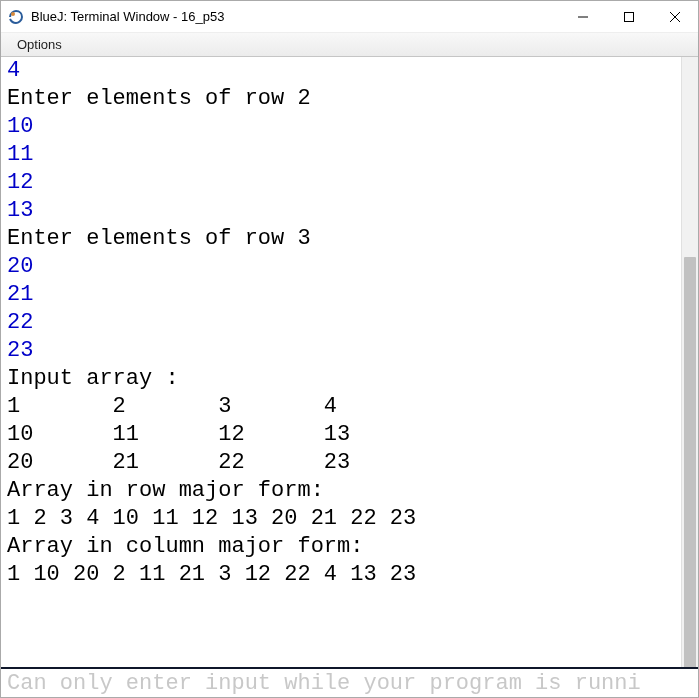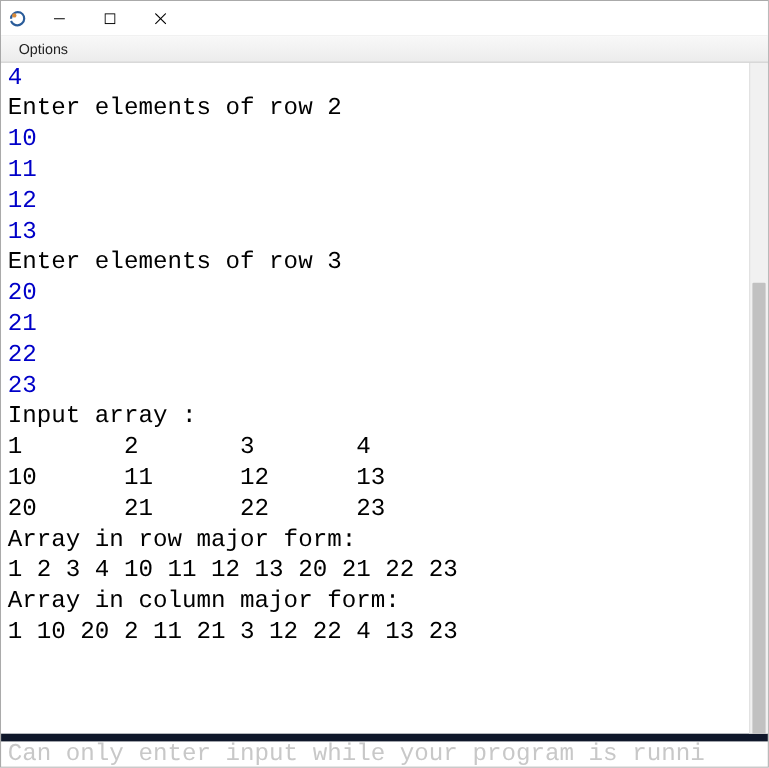--- a/index.html
+++ b/index.html
@@ -96,21 +96,21 @@
     .scroll-thumb {
       position: absolute;
       left: 2px; right: 2px;
       top: 200px;
       height: 430px;
       background: #c1c1c1;
       border-radius: 1px;
     }
     .statusbar {
       height: 30px;
-      border-top: 7px solid #0f172a;
+      border-top: 2px solid #0f172a;
       font-family: Consolas, "Courier New", monospace;
       font-size: 22px;
       color: #c8c8c8;
       padding-left: 6px;
       white-space: nowrap;
       overflow: hidden;
       display: flex;
       align-items: center;
     }
   </style>
@@ -118,20 +118,21 @@
 <body>
 
 <div class="window">
   <div class="titlebar">
     <span class="app-icon">
       <svg width="16" height="16" viewBox="0 0 16 16">
         <path d="M2 8 C2 4 6 2 8 2 C12 2 14 5 14 8 C14 12 10 14 8 14 C5 14 3 12 2 10" fill="none" stroke="#2a5c9a" stroke-width="2"></path>
         <circle cx="5" cy="5" r="2" fill="#d88a3a"></circle>
       </svg>
     </span>
+    <span class="title-text">BlueJ: Terminal Window - 16_p53</span>
     <div class="win-controls">
       <div class="win-btn">
         <svg width="10" height="10">
             <line x1="0" y1="5" x2="10" y2="5" stroke="#000" stroke-width="1"></line>
           </svg>
       </div>
       <div class="win-btn">
         <svg width="10" height="10">
             <rect x="0.5" y="0.5" width="9" height="9" fill="none" stroke="#000" stroke-width="1"></rect>
           </svg>

